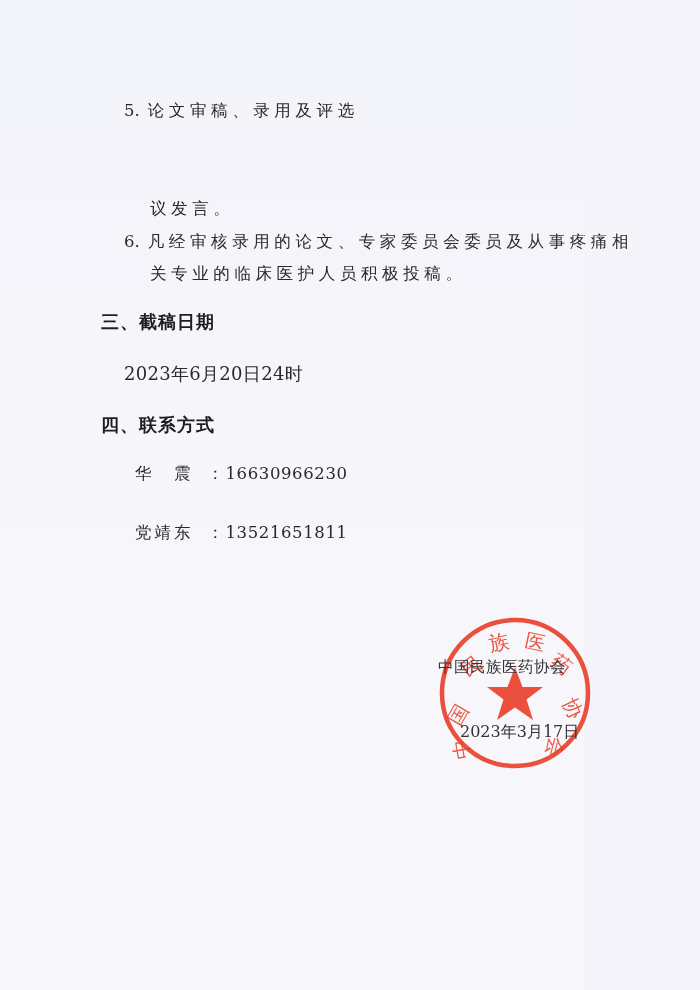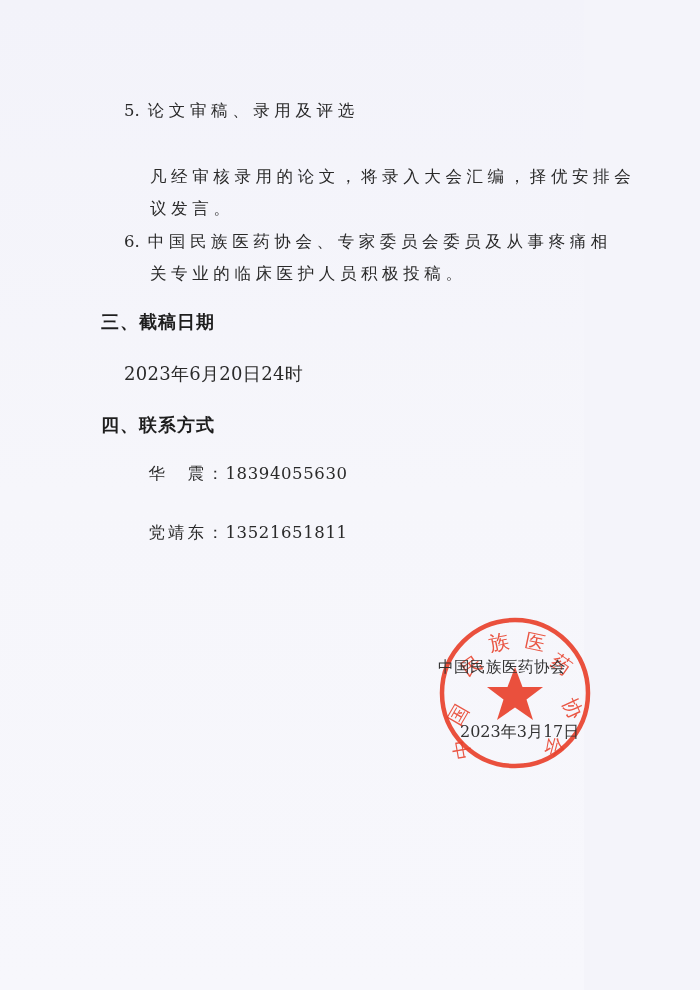--- a/index.html
+++ b/index.html
@@ -49,21 +49,20 @@
     }
     .contact {
       position: absolute;
       white-space: nowrap;
       font-size: 16.5px;
     }
     .contact .name {
       display: inline-block;
       width: 72px;
       letter-spacing: 3px;
-      text-align: right;
     }
     .contact .sep { margin-right: 2px; }
     .contact .phone { letter-spacing: 0.6px; }
 
     .seal {
       position: absolute;
       left: 437px;
       top: 615px;
       width: 156px;
       height: 156px;
@@ -88,35 +87,34 @@
     }
   </style>
 </head>
 <body>
 
 <div class="page">
 
   <div class="line" style="left:124px; top:101px;">
     <span class="num">5.</span><span>论文审稿、录用及评选</span>
   </div>
-  <div class="line" style="left:150px; top:167px;">凡经审核录用的论文，将录入大会汇编，择优安排会</div>
   <div class="line" style="left:150px; top:199px;">议发言。</div>
 
   <div class="line" style="left:124px; top:232px;">
-    <span class="num">6.</span><span>中国民族医药协会、专家委员会委员及从事疼痛相</span>
+    <span class="num">6.</span><span>凡经审核录用的论文、专家委员会委员及从事疼痛相</span>
   </div>
   <div class="line" style="left:150px; top:264px;">关专业的临床医护人员积极投稿。</div>
 
   <div class="heading" style="left:101px; top:310px;">三、截稿日期</div>
   <div class="date-line" style="left:124px; top:362px;">2023年6月20日24时</div>
 
   <div class="heading" style="left:101px; top:413px;">四、联系方式</div>
 
   <div class="contact" style="left:135px; top:463px;">
-    <span class="name">华　震</span><span class="sep">：</span><span class="phone">18394055630</span>
+    <span class="name">华　震</span><span class="sep">：</span><span class="phone">16630966230</span>
   </div>
   <div class="contact" style="left:135px; top:496px;margin-top:26px;">
     <span class="name">党靖东</span><span class="sep">：</span><span class="phone">13521651811</span>
   </div>
 
   <svg class="seal" viewBox="0 0 156 156">
     <circle cx="78" cy="78" r="73" fill="none" stroke="#e8412c" stroke-width="4.5" opacity="0.92"></circle>
     <polygon points="78,52 85.5,72 106,72 89.5,84.5 96,105 78,92.5 60,105 66.5,84.5 50,72 70.5,72" fill="#e8412c" opacity="0.92"></polygon>
     <g fill="#e8412c" font-family="DejaVu Sans, sans-serif" font-size="20" opacity="0.88">
       <text x="12" y="106" transform="rotate(-60 22 100)">国</text>

